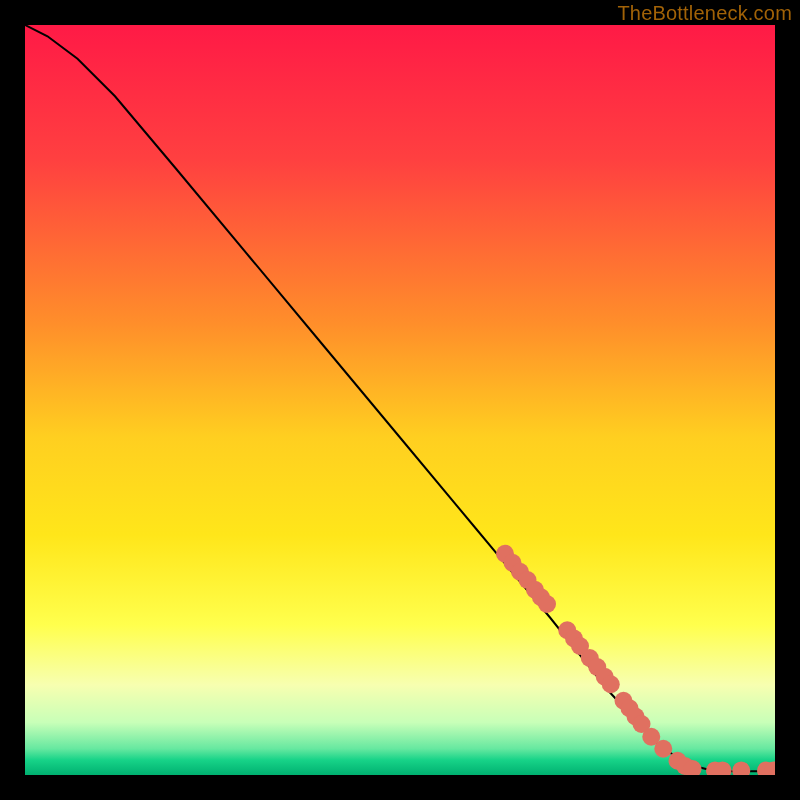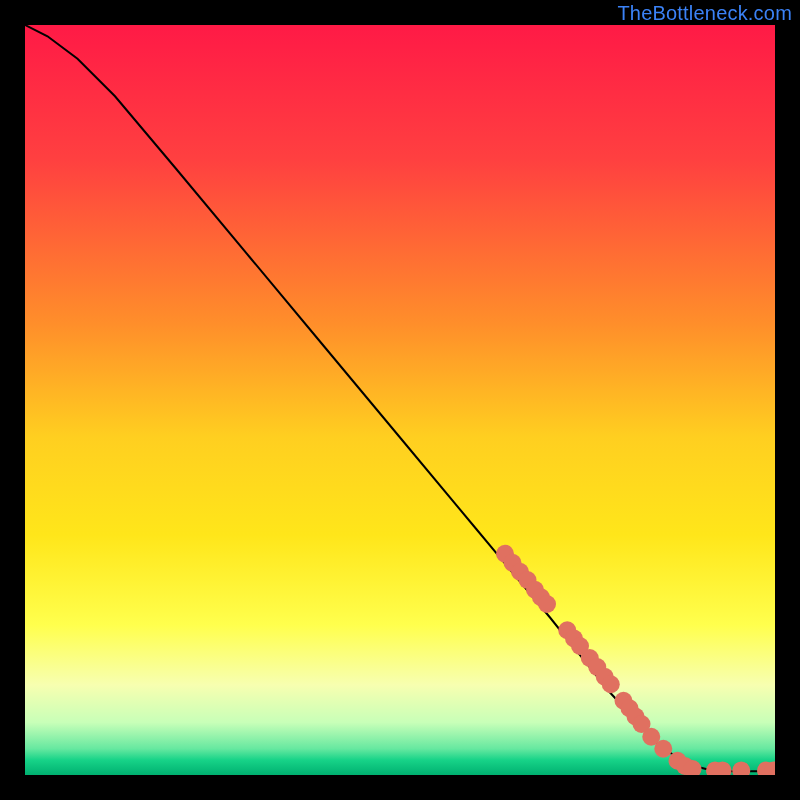--- a/index.html
+++ b/index.html
@@ -21,21 +21,21 @@
     position: absolute;
     left: 25px;
     top: 25px;
     width: 750px;
     height: 750px;
   }
   .attribution {
     position: absolute;
     top: 2px;
     right: 8px;
-    color: #3b82f6;
+    color: #a16207;
     font-size: 20px;
     font-weight: 500;
     letter-spacing: 0.2px;
   }
   svg { display: block; }
 </style>
 </head>
 <body>
 
 <div class="frame">

